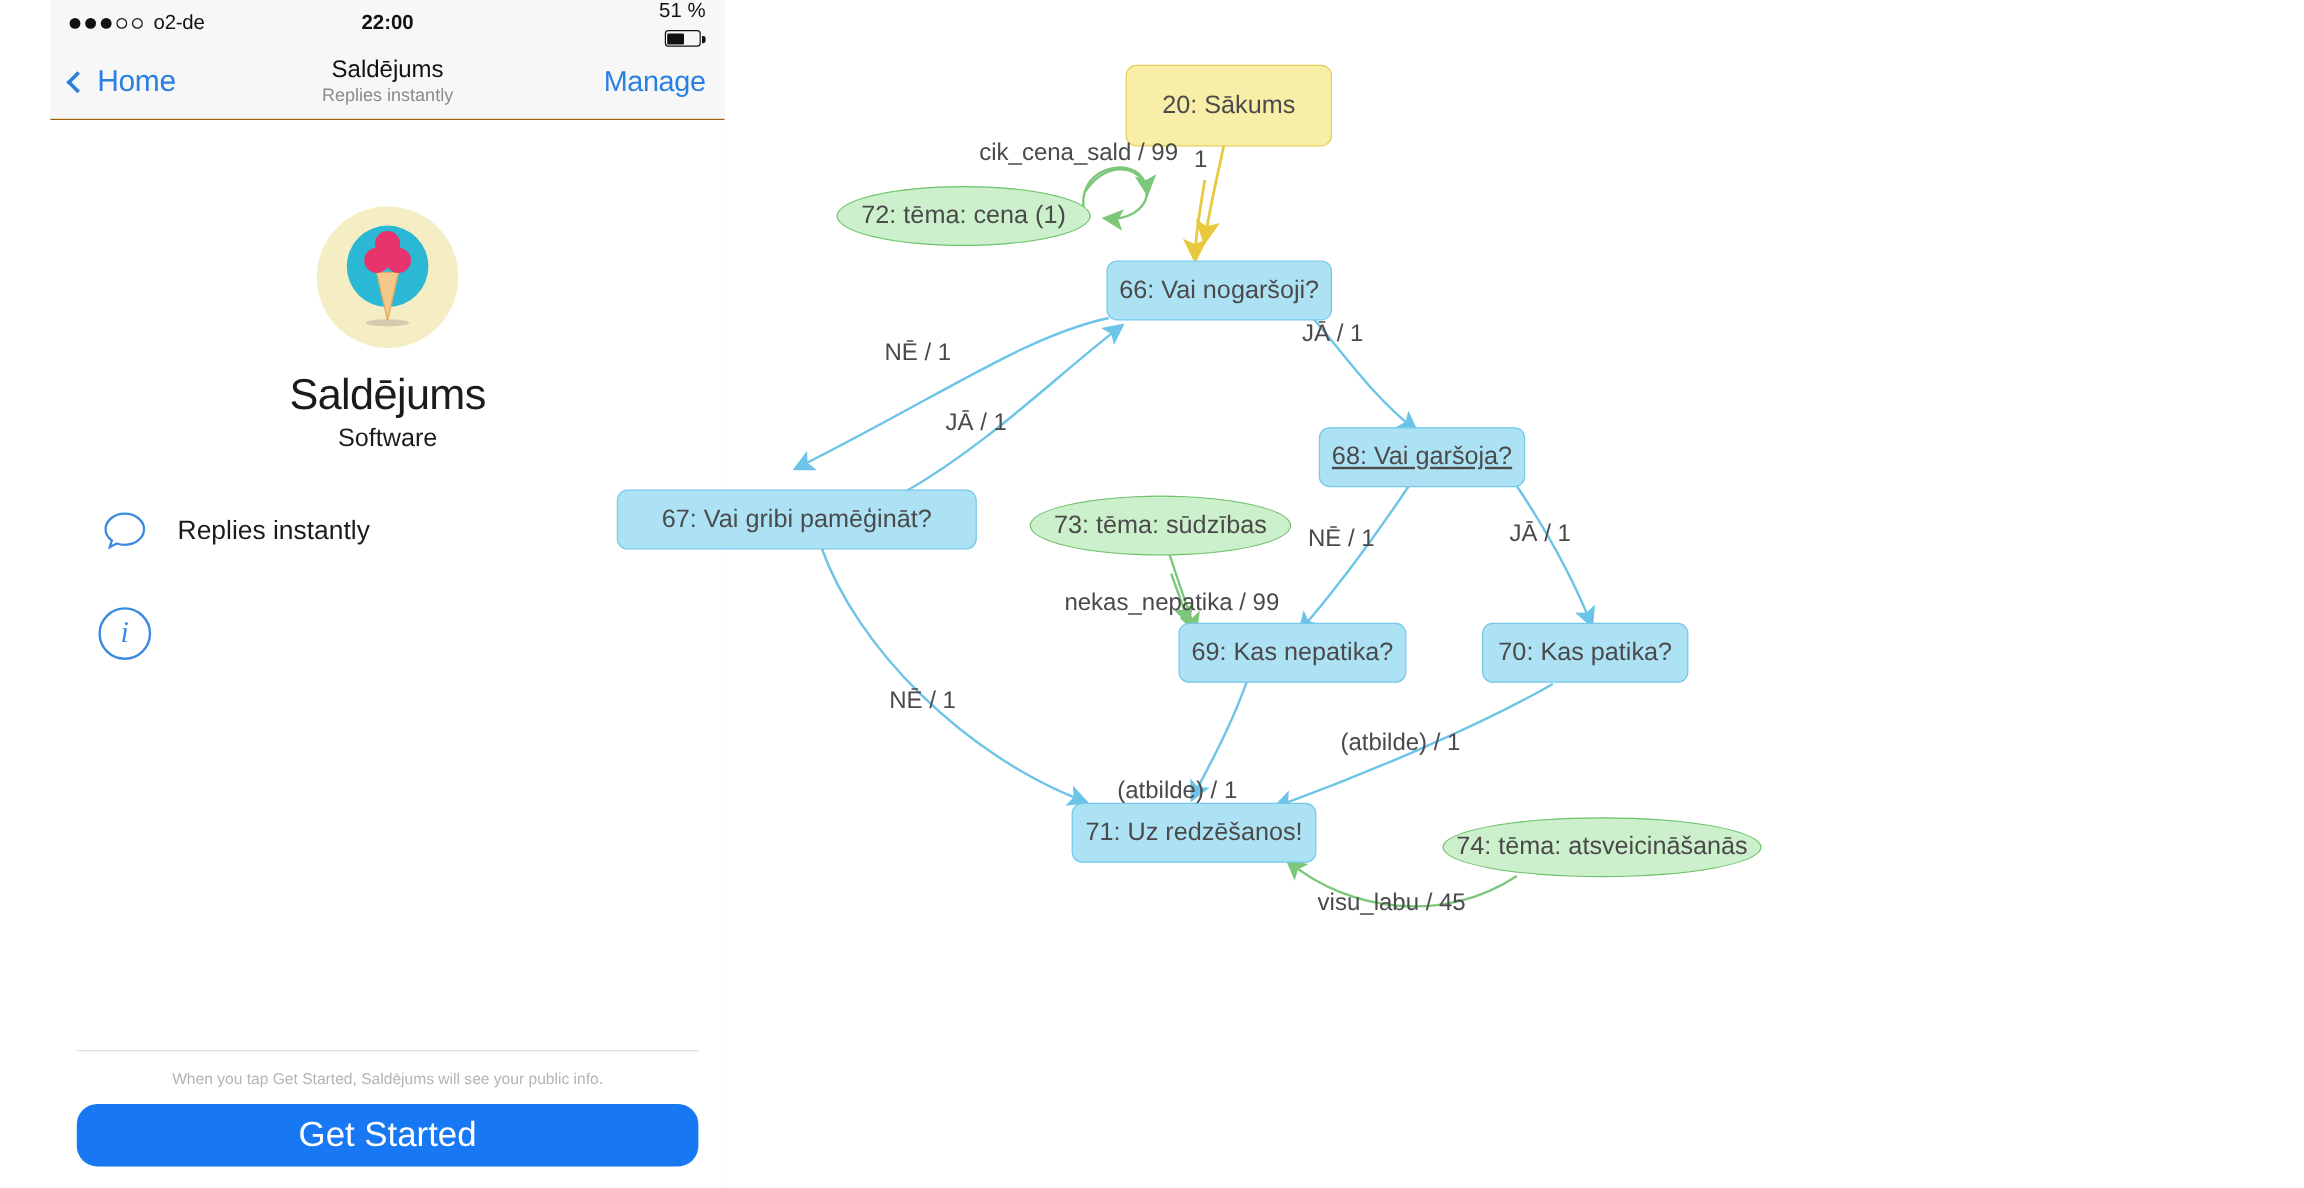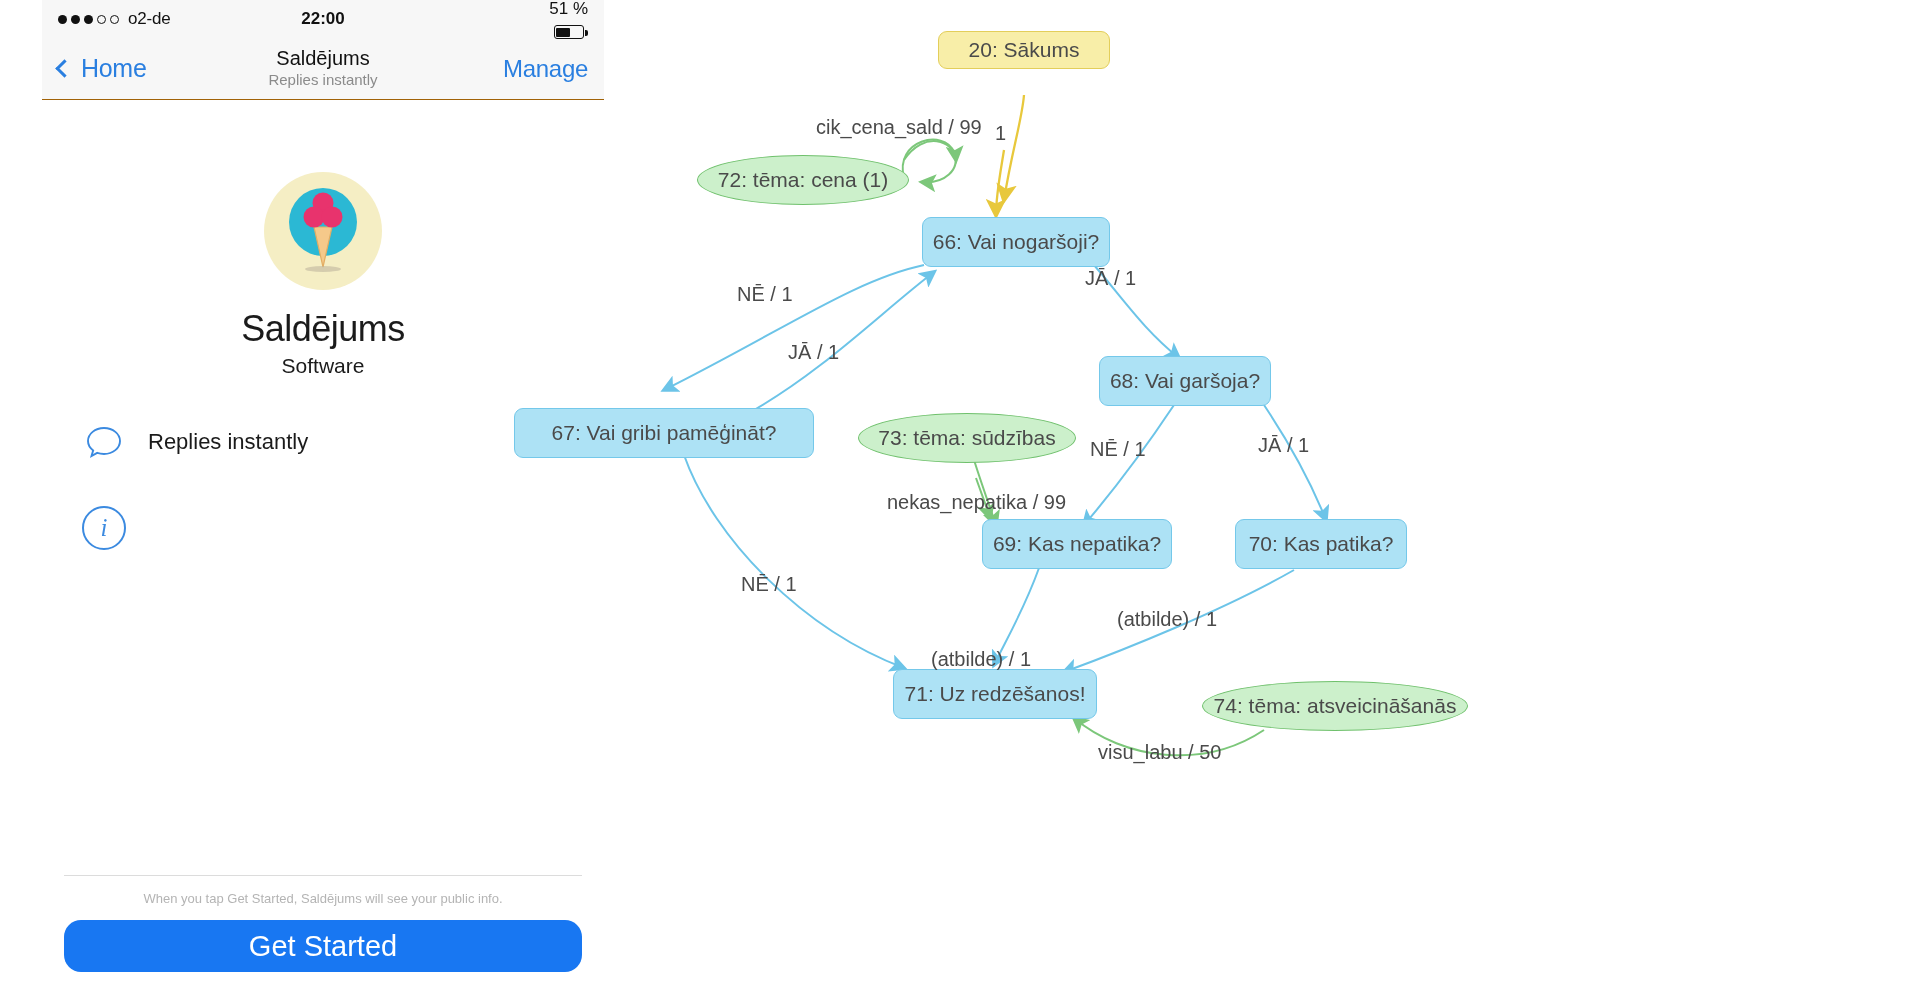--- a/index.html
+++ b/index.html
@@ -231,27 +231,27 @@
 
       <path d="M80,455 C110,540 200,630 300,668" fill="none" stroke="#6cc4e8" stroke-width="2" marker-end="url(#ab)"></path>
 
       <path d="M435,568 C420,610 402,640 390,665" fill="none" stroke="#6cc4e8" stroke-width="2" marker-end="url(#ab)"></path>
 
       <path d="M690,570 C620,610 520,650 460,672" fill="none" stroke="#6cc4e8" stroke-width="2" marker-end="url(#ab)"></path>
 
       <path d="M660,730 C600,770 520,760 470,718" fill="none" stroke="#7cc77a" stroke-width="2" marker-end="url(#ag)"></path>
     </svg>
 
-    <div class="node-box node-yellow" style="left:334px; top:31px; width:172px; height:38px;">20: Sākums</div>
+    <div class="node-box node-yellow" style="left:334px; top:54px; width:172px; height:68px;">20: Sākums</div>
 
     <div class="node-box node-blue" style="left:318px; top:217px; width:188px; height:50px;">66: Vai nogaršoji?</div>
 
     <div class="node-box node-blue" style="left:-90px; top:408px; width:300px; height:50px;">67: Vai gribi pamēģināt?</div>
 
-    <div class="node-box node-blue" style="left:495px; top:356px; width:172px; height:50px;">68: Vai garšoja?</div>
+    <div class="node-box node-blue" style="left:495px; top:356px; width:172px; height:50px;text-decoration:underline;">68: Vai garšoja?</div>
 
     <div class="node-box node-blue" style="left:378px; top:519px; width:190px; height:50px;">69: Kas nepatika?</div>
 
     <div class="node-box node-blue" style="left:631px; top:519px; width:172px; height:50px;">70: Kas patika?</div>
 
     <div class="node-box node-blue" style="left:289px; top:669px; width:204px; height:50px;">71: Uz redzēšanos!</div>
 
     <div class="node-ell" style="left:93px; top:155px; width:212px; height:50px;">72: tēma: cena (1)</div>
 
     <div class="node-ell" style="left:254px; top:413px; width:218px; height:50px;">73: tēma: sūdzības</div>
@@ -262,16 +262,16 @@
     <span class="elabel" style="left:212px; top:116px;">cik_cena_sald / 99</span>
     <span class="elabel" style="left:133px; top:283px;">NĒ / 1</span>
     <span class="elabel" style="left:184px; top:341px;">JĀ / 1</span>
     <span class="elabel" style="left:481px; top:267px;">JĀ / 1</span>
     <span class="elabel" style="left:486px; top:438px;">NĒ / 1</span>
     <span class="elabel" style="left:654px; top:434px;">JĀ / 1</span>
     <span class="elabel" style="left:283px; top:491px;">nekas_nepatika / 99</span>
     <span class="elabel" style="left:137px; top:573px;">NĒ / 1</span>
     <span class="elabel" style="left:327px; top:648px;">(atbilde) / 1</span>
     <span class="elabel" style="left:513px; top:608px;">(atbilde) / 1</span>
-    <span class="elabel" style="left:494px; top:741px;">visu_labu / 50</span>
+    <span class="elabel" style="left:494px; top:741px;">visu_labu / 45</span>
 
   </div>
 </div>
 
 </body></html>

